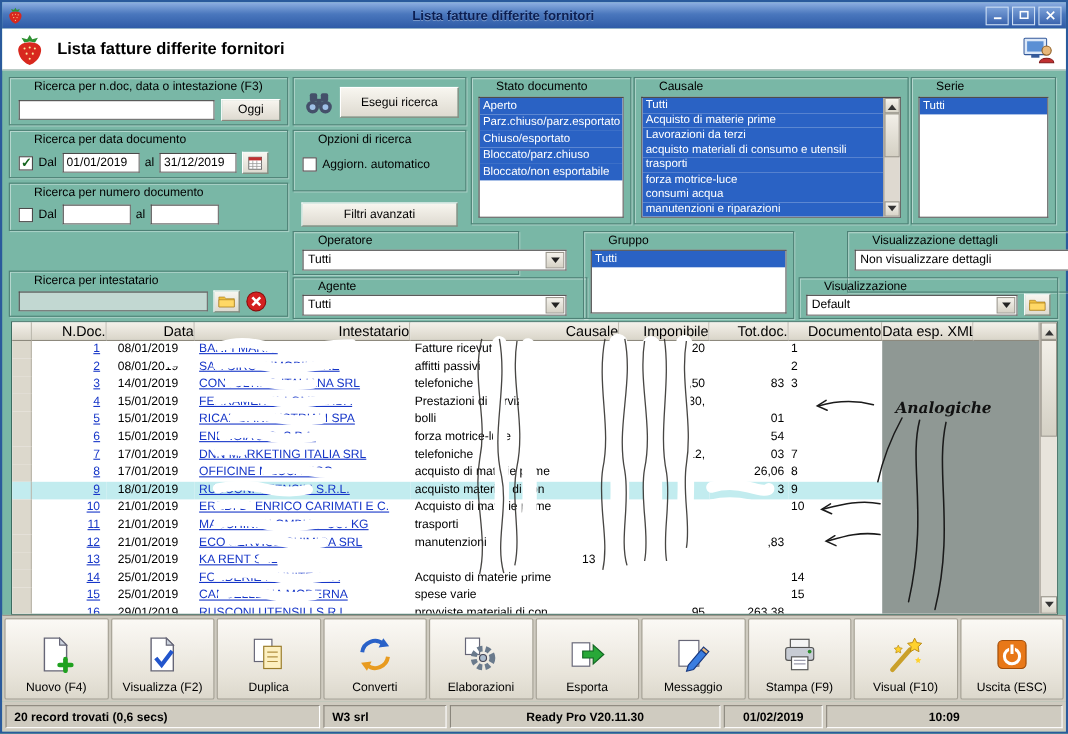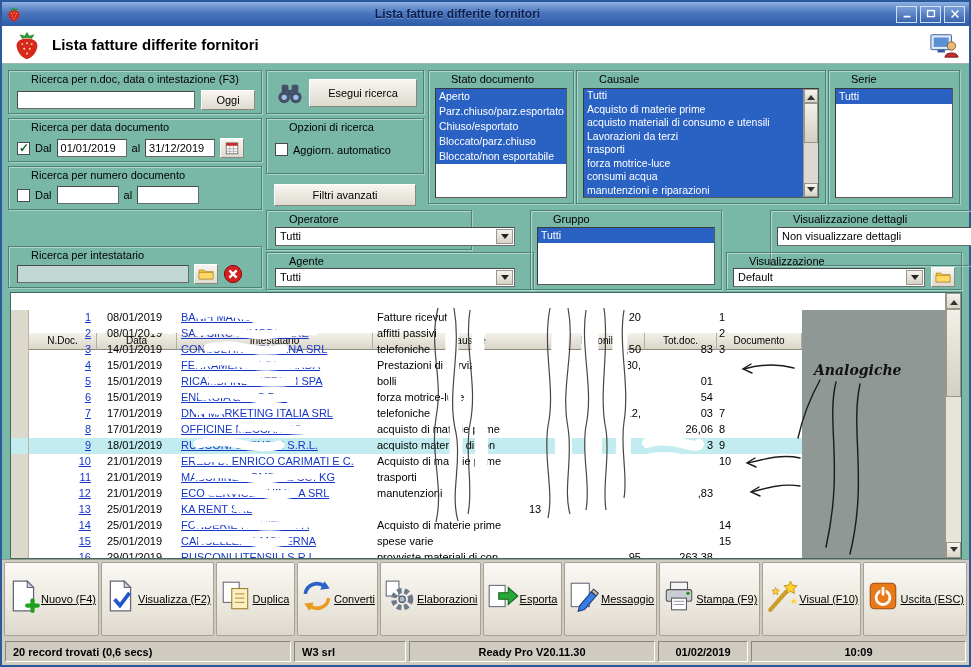--- a/index.html
+++ b/index.html
@@ -42,21 +42,21 @@
 .sarrow.up{top:0;}.sarrow.down{bottom:0;}
 .tri-up{width:0;height:0;border:4px solid transparent;border-bottom:5px solid #333;margin-bottom:2px;}
 .tri-dn{width:0;height:0;border:4px solid transparent;border-top:5px solid #333;margin-top:3px;}
 .mthumb{position:absolute;left:0;top:14px;width:14px;height:40px;background:linear-gradient(#f2efe8,#d4d0c4);border:1px solid #9a968c;}
 .iconbtn{width:24px;height:20px;display:inline-flex;align-items:center;justify-content:center;padding:0;}
 .iconbtn svg{width:16px;height:16px;}
 
 
 .tablewrap{position:absolute;left:8px;top:290px;width:952px;height:267px;background:#fff;border:1px solid #3c6c60;overflow:hidden;}
 .thead{position:absolute;left:0;top:0;display:flex;height:17px;width:934px;}
-.th{height:17px;line-height:16px;background:linear-gradient(#f4f1ea,#d9d5c9);border-right:1px solid #b2aea2;border-bottom:1px solid #8d897d;font-size:10px;text-align:center;overflow:hidden;white-space:nowrap;flex:0 0 auto;margin-top:40px;}
+.th{height:17px;line-height:16px;background:linear-gradient(#f4f1ea,#d9d5c9);border-right:1px solid #b2aea2;border-bottom:1px solid #8d897d;font-size:13px;text-align:right;overflow:hidden;white-space:nowrap;flex:0 0 auto;}
 .tbody{position:absolute;left:0;top:17px;width:934px;height:248px;overflow:hidden;}
 .trow{display:flex;height:16px;line-height:15px;}
 .trow.sel .td{background:#c2ecef;}
 .td{overflow:hidden;white-space:nowrap;font-size:11px;flex:0 0 auto;}
 .td.selcell{background:#dcd8cc;border-right:1px solid #b8b4a8;}
 .td.ndoc{text-align:right;padding-right:6px;}
 .td.date{padding-left:10px;}
 .td.intest{padding-left:4px;}
 .td.causale{padding-left:4px;}
 .td.imp,.td.tot{text-align:right;padding-right:4px;}
@@ -65,21 +65,21 @@
 .grayarea{position:absolute;left:791px;top:17px;width:143px;height:248px;background:#8f9894;}
 .vscroll{position:absolute;right:0;top:0;bottom:0;width:16px;background:#e8e4dc;border-left:1px solid #9a968c;}
 .vscroll .sarrow{width:15px;height:16px;}
 .vthumb{position:absolute;left:0;top:16px;width:15px;height:88px;background:linear-gradient(#f2efe8,#d4d0c4);border:1px solid #9a968c;}
 
 
 .overlay{position:absolute;left:0;top:0;width:967px;height:663px;pointer-events:none;z-index:5;}
 
 
 .toolbar{position:absolute;left:0;top:557px;width:967px;height:79px;background:#cfcbc0;border-top:1px solid #9a968c;display:flex;gap:2px;padding:2px;}
-.tb-button{flex:1;display:flex;align-items:center;justify-content:flex-start;background:linear-gradient(180deg,#fbf9f5,#e8e4da 70%,#dcd8cc);border:1px solid #a6a296;border-radius:2px;padding:4px 2px;cursor:pointer;font:11px "Liberation Sans",sans-serif;text-decoration:underline;}
+.tb-button{flex:1;display:flex;flex-direction:column;align-items:center;justify-content:flex-end;background:linear-gradient(180deg,#fbf9f5,#e8e4da 70%,#dcd8cc);border:1px solid #a6a296;border-radius:2px;padding:4px 2px;cursor:pointer;font:11px "Liberation Sans",sans-serif;}
 .tbi{width:34px;height:34px;margin-bottom:7px;}
 .tb-label{font-size:11px;color:#000;white-space:nowrap;}
 
 
 .statusbar{position:absolute;left:0;top:636px;width:967px;height:27px;background:#cfcbc0;display:flex;align-items:center;padding:2px 3px;}
 .sseg{height:21px;border:1px solid;border-color:#8a867c #ffffff #ffffff #8a867c;display:flex;align-items:center;padding:0 7px;font-weight:bold;margin-right:3px;white-space:nowrap;overflow:hidden;}
 .w1{width:286px;}.w2{width:112px;}.w3{width:246px;justify-content:center;}.w4{width:216px;}.w5{width:90px;justify-content:center;align-items:center;}.w6{flex:1;justify-content:center;margin-right:0;}
 .hidden-defs{position:absolute;width:0;height:0;overflow:hidden;}
 </style>
 </head>
@@ -331,22 +331,22 @@
           <div class="lb-item sel">Bloccato/non esportabile</div>
         </div>
     </div>
 
     <div class="grp" style="left:574px;top:6px;width:250px;height:134px">
       <span class="lab">Causale</span>
       <div class="lb small" style="left:6px;top:17px;width:236px;height:110px">
         <div id="causale-list" style="margin-right:15px">
             <div class="lb-item sel">Tutti</div>
             <div class="lb-item sel">Acquisto di  materie prime</div>
+            <div class="lb-item sel">Lavorazioni da terzi</div>
             <div class="lb-item sel">acquisto materiali di consumo e utensili</div>
-            <div class="lb-item sel">Lavorazioni da terzi</div>
             <div class="lb-item sel">trasporti</div>
             <div class="lb-item sel">forza motrice-luce</div>
             <div class="lb-item sel">consumi acqua</div>
             <div class="lb-item sel">manutenzioni e riparazioni</div>
           </div>
         <div class="mscroll">
           <span class="sarrow up">
               <span class="tri-up"></span>
             </span>
           <span class="mthumb"></span>

